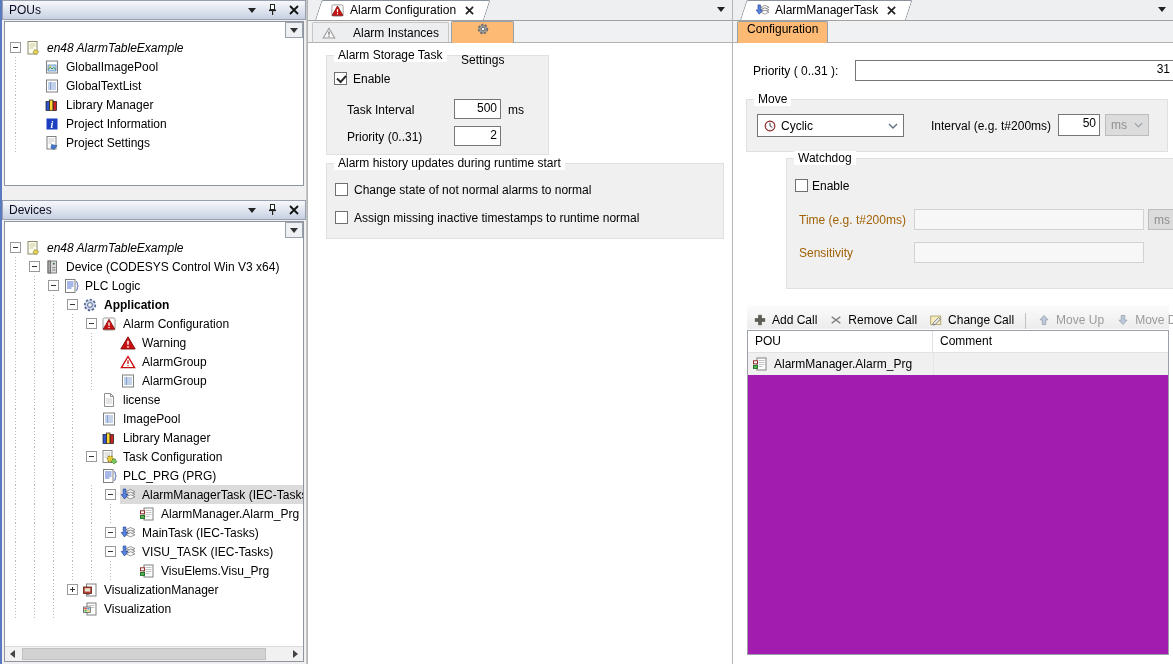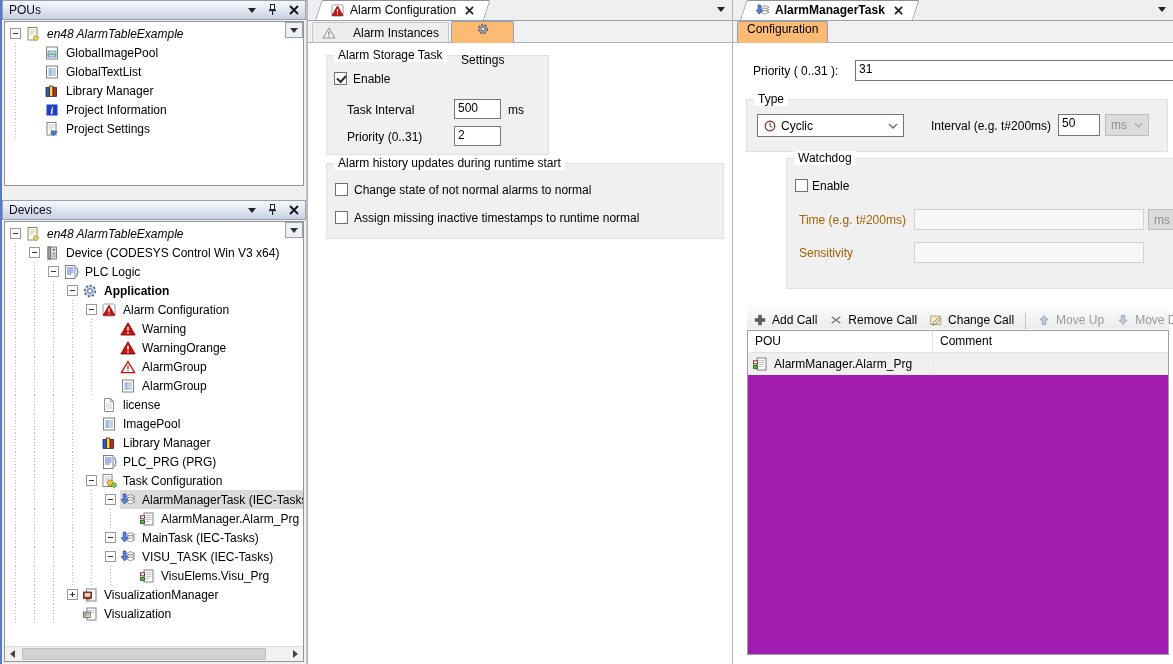--- a/index.html
+++ b/index.html
@@ -14,21 +14,21 @@
   .panel.devices { flex:1; min-height:0; }
   .panel-header { height:20px; flex:none; background:linear-gradient(#f7f8fb, #dde3ee 55%, #c7d0e2); border:1px solid #98a0b0; display:flex; align-items:center; padding:0 6px; position:relative; }
   .panel-title { font-size:12px; color:#0b0b20; }
   .ph-icons { position:absolute; right:6px; top:0; height:100%; display:flex; align-items:center; gap:11px; }
   .tri-down { width:0; height:0; border-left:4px solid transparent; border-right:4px solid transparent; border-top:5px solid #222; }
   .pinicn svg, .closeicn svg { display:block; }
   .tree-box { position:relative; margin:1px 2px 2px 2px; background:#fff; border:1px solid #8f959e; flex:1; overflow:hidden; }
   .panel.pous .tree-box { flex:none; height:165px; }
   .tree-combo { position:absolute; top:0; right:0; width:18px; height:16px; background:#eef0f4; border:1px solid #9aa0aa; display:flex; align-items:center; justify-content:center; z-index:3; }
   .tree-combo .tri-down { border-top-color:#333; }
-  .tree-rows { padding-top:2px; }
+  .tree-rows { padding-top:16px; }
   .trow { height:19px; display:flex; align-items:center; padding-left:5px; white-space:nowrap; }
   .guide { width:19px; height:19px; flex:none; background-image:repeating-linear-gradient(180deg,#b8b8b8 0 1px,transparent 1px 3px); background-size:1px 19px; background-repeat:no-repeat; background-position:5px 0; }
   .expander { width:11px; height:11px; flex:none; border:1px solid #9a9a9a; background:#fff; position:relative; margin-right:4px; }
   .expander::before { content:''; position:absolute; left:2px; right:2px; top:4px; height:1px; background:#333; }
   .expander.plus::after { content:''; position:absolute; top:2px; bottom:2px; left:4px; width:1px; background:#333; }
   .expander.blank { border:none; background:transparent; }
   .expander.blank::before { display:none; }
   .thl { display:flex; align-items:center; height:19px; padding-right:3px; }
   .trow.selected .thl { background:#dbdbdb; }
   .ticon { width:16px; height:16px; flex:none; margin-right:4px; }
@@ -45,37 +45,37 @@
 
   
   .doccol { display:flex; flex-direction:column; background:#fff; border-left:1px solid #b4b4b4; }
   .midcol { width:425px; flex:none; }
   .rightcol { flex:1; min-width:0; }
   .doctabs { height:21px; flex:none; background:#edeff1; border-bottom:1px solid #a2a2a2; display:flex; align-items:flex-end; position:relative; }
   .doctab { position:relative; height:20px; display:flex; align-items:center; gap:5px; padding:0 8px; margin-left:14px; z-index:1; }
   .doctab::before { content:''; position:absolute; inset:0 -2px 0 -7px; background:#fff; border:1px solid #8c929c; border-bottom:none; border-radius:2px 2px 0 0; transform:skewX(-18deg); transform-origin:bottom left; z-index:-1; }
   .doctab .dicon { width:15px; height:15px; }
   .doctab .dicon svg { width:15px; height:15px; display:block; }
-  .doctab .dlabel.bold { font-weight:bold; }
+  .doctab .dlabel.bold { font-weight:normal; }
   .tabclose { margin-left:4px; display:flex; align-items:center; }
   .strip-arrow { position:absolute; right:7px; top:7px; }
   .subtabs { height:22px; flex:none; background:#f0f1f3; border-bottom:1px solid #b2b2b2; display:flex; align-items:flex-end; padding-left:4px; }
   .subtab { height:20px; display:flex; align-items:center; gap:17px; padding:0 9px; margin-right:2px; background:#eceef0; border:1px solid #c6c6c6; border-bottom:none; border-radius:2px 2px 0 0; }
   .subtab.active { background:#fdba74; border-color:#979fa8; height:22px; margin-bottom:-1px; z-index:2;flex-direction:column; }
   .subtab .sicon { width:14px; height:14px; }
   .subtab .sicon svg { width:14px; height:14px; display:block; }
   .pagecontent { flex:1; min-height:0; position:relative; background:#fff; overflow:hidden; }
 
   
   .group { position:absolute; background:#f0f0f0; border:1px solid #e0e0e0; }
   .gb-title { position:absolute; top:-8px; left:7px; background:#fff; padding:0 4px; white-space:nowrap; }
   .abs { position:absolute; white-space:nowrap; }
   .cb { position:absolute; width:13px; height:13px; border:1px solid #707070; background:#fff; }
   .cb.checked::after { content:''; position:absolute; left:2px; top:2px; width:7px; height:4px; border-left:2px solid #2b2b2b; border-bottom:2px solid #2b2b2b; transform:rotate(-48deg); }
-  .inp { position:absolute; border:1px solid #767676; background:#fff; padding:1px 3px; font:12px "Liberation Sans",sans-serif; overflow:hidden; }
+  .inp { position:absolute; border:1px solid #767676; background:#fff; padding:1px 3px; font:12px "Liberation Sans",sans-serif; overflow:hidden;text-align:right; }
   .inp.dis { border-color:#d2d2d2; background:#f7f7f7; }
   .selbox { position:absolute; border:1px solid #767676; background:#fff; display:flex; align-items:center; gap:4px; padding:0 5px; }
   .selbox .chev { margin-left:auto; }
   .selbox.dis { background:#dcdcdc; border-color:#bdbdbd; color:#8f8f8f; }
   .chev svg { display:block; }
   .graylab { color:#a16207; }
   .cicon { width:14px; height:14px; flex:none; }
   .cicon svg { width:14px; height:14px; display:block; }
 
   
@@ -333,38 +333,20 @@
             <div class="trow">
               <span class="guide"></span>
               <span class="guide"></span>
               <span class="guide"></span>
               <span class="guide"></span>
               <span class="guide"></span>
               <span class="expander blank"></span>
               <span class="thl">
                 <span class="ticon">
                   <svg viewBox="0 0 16 16">
-                    <path d="M8 1.8L15.2 14H.8z" fill="#cc1111" stroke="#7a0c0c" stroke-width="0.9"></path>
-                    <path d="M8 5.8v4" stroke="#fff" stroke-width="1.5"></path>
-                    <circle cx="8" cy="11.9" r="0.85" fill="#fff"></circle>
-                  </svg>
-                </span>
-                <span class="tlabel">WarningOrange</span>
-              </span>
-            </div>
-            <div class="trow">
-              <span class="guide"></span>
-              <span class="guide"></span>
-              <span class="guide"></span>
-              <span class="guide"></span>
-              <span class="guide"></span>
-              <span class="expander blank"></span>
-              <span class="thl">
-                <span class="ticon">
-                  <svg viewBox="0 0 16 16">
                     <path d="M8 2.5L14.6 13.6H1.4z" fill="#fff" stroke="#cc1111" stroke-width="1.4"></path>
                     <path d="M8 6.3v3.6" stroke="#cc1111" stroke-width="1.3"></path>
                     <circle cx="8" cy="11.6" r="0.7" fill="#cc1111"></circle>
                   </svg>
                 </span>
                 <span class="tlabel">AlarmGroup</span>
               </span>
             </div>
             <div class="trow">
               <span class="guide"></span>
@@ -426,55 +408,55 @@
               <span class="expander blank"></span>
               <span class="thl">
                 <span class="ticon">
                   <svg viewBox="0 0 16 16">
                     <rect x="2" y="4.5" width="3.4" height="9" fill="#3355cc" stroke="#1a1a1a" stroke-width="0.7"></rect>
                     <rect x="5.6" y="3" width="3.4" height="10.5" fill="#ffd633" stroke="#1a1a1a" stroke-width="0.7"></rect>
                     <rect x="9.2" y="4.5" width="3.4" height="9" fill="#cc2222" stroke="#1a1a1a" stroke-width="0.7"></rect>
                   </svg>
                 </span>
                 <span class="tlabel">Library Manager</span>
-              </span>
-            </div>
-            <div class="trow">
-              <span class="guide"></span>
-              <span class="guide"></span>
-              <span class="guide"></span>
-              <span class="guide"></span>
-              <span class="expander blank"></span>
-              <span class="thl">
-                <span class="ticon">
-                  <svg viewBox="0 0 16 16">
-                    <rect x="2.5" y="1.5" width="9.5" height="13" fill="#fff" stroke="#808080"></rect>
-                    <path d="M4 4h6.5M4 6h6.5M4 8h6.5M4 10h4.5" stroke="#3a5fc8" stroke-width="0.9"></path>
-                    <path d="M13 3.5c1.3 0 1.3 1.8 1.3 3s1 1.5 1 1.5-1 .5-1 1.5 0 3-1.3 3" stroke="#2244aa" fill="none" stroke-width="0.9"></path>
-                  </svg>
-                </span>
-                <span class="tlabel">PLC_PRG (PRG)</span>
               </span>
             </div>
             <div class="trow">
               <span class="guide"></span>
               <span class="guide"></span>
               <span class="guide"></span>
               <span class="guide"></span>
               <span class="expander"></span>
               <span class="thl">
                 <span class="ticon">
                   <svg viewBox="0 0 16 16">
                     <rect x="2" y="1.5" width="9" height="12" fill="#fff" stroke="#8a8a8a"></rect>
                     <path d="M3.5 4h6M3.5 6h6M3.5 8h4" stroke="#c4c4c4"></path>
                     <circle cx="9.3" cy="10" r="3" fill="#e8c83c" stroke="#8a7a1a" stroke-width="1.1" stroke-dasharray="1.7 1.2"></circle>
                     <circle cx="13" cy="12.3" r="2.4" fill="#7ec860" stroke="#3a7a2a" stroke-width="1" stroke-dasharray="1.5 1.1"></circle>
                   </svg>
                 </span>
                 <span class="tlabel">Task Configuration</span>
+              </span>
+            </div>
+            <div class="trow">
+              <span class="guide"></span>
+              <span class="guide"></span>
+              <span class="guide"></span>
+              <span class="guide"></span>
+              <span class="expander blank"></span>
+              <span class="thl">
+                <span class="ticon">
+                  <svg viewBox="0 0 16 16">
+                    <rect x="2.5" y="1.5" width="9.5" height="13" fill="#fff" stroke="#808080"></rect>
+                    <path d="M4 4h6.5M4 6h6.5M4 8h6.5M4 10h4.5" stroke="#3a5fc8" stroke-width="0.9"></path>
+                    <path d="M13 3.5c1.3 0 1.3 1.8 1.3 3s1 1.5 1 1.5-1 .5-1 1.5 0 3-1.3 3" stroke="#2244aa" fill="none" stroke-width="0.9"></path>
+                  </svg>
+                </span>
+                <span class="tlabel">PLC_PRG (PRG)</span>
               </span>
             </div>
             <div class="trow selected">
               <span class="guide"></span>
               <span class="guide"></span>
               <span class="guide"></span>
               <span class="guide"></span>
               <span class="guide"></span>
               <span class="expander"></span>
               <span class="thl">
@@ -709,21 +691,21 @@
       <div class="subtab active">
         <span>Configuration</span>
       </div>
     </div>
     <div class="pagecontent">
 
       <span class="abs" style="left:20px; top:21px;">Priority ( 0..31  ):</span>
       <span class="inp" style="left:122px; top:17px; right:-1px; height:21px;">31</span>
 
       <div class="group" style="left:13px; top:56px; width:422px; height:53px;">
-        <span class="gb-title">Type</span>
+        <span class="gb-title">Move</span>
         <div class="selbox" style="left:10px; top:14px; width:147px; height:23px;">
           <span class="cicon">
               <svg viewBox="0 0 16 16">
                 <circle cx="8" cy="8" r="5.6" fill="#fff" stroke="#8a2020" stroke-width="1.2"></circle>
                 <path d="M8 4.5V8l2.6 1.6" stroke="#222" fill="none" stroke-width="1"></path>
                 <path d="M8 2.6v1.2M8 12.2v1.2M2.6 8h1.2M12.2 8h1.2" stroke="#8a2020" stroke-width="0.9"></path>
               </svg>
             </span>
           <span>Cyclic</span>
           <span class="chev">

